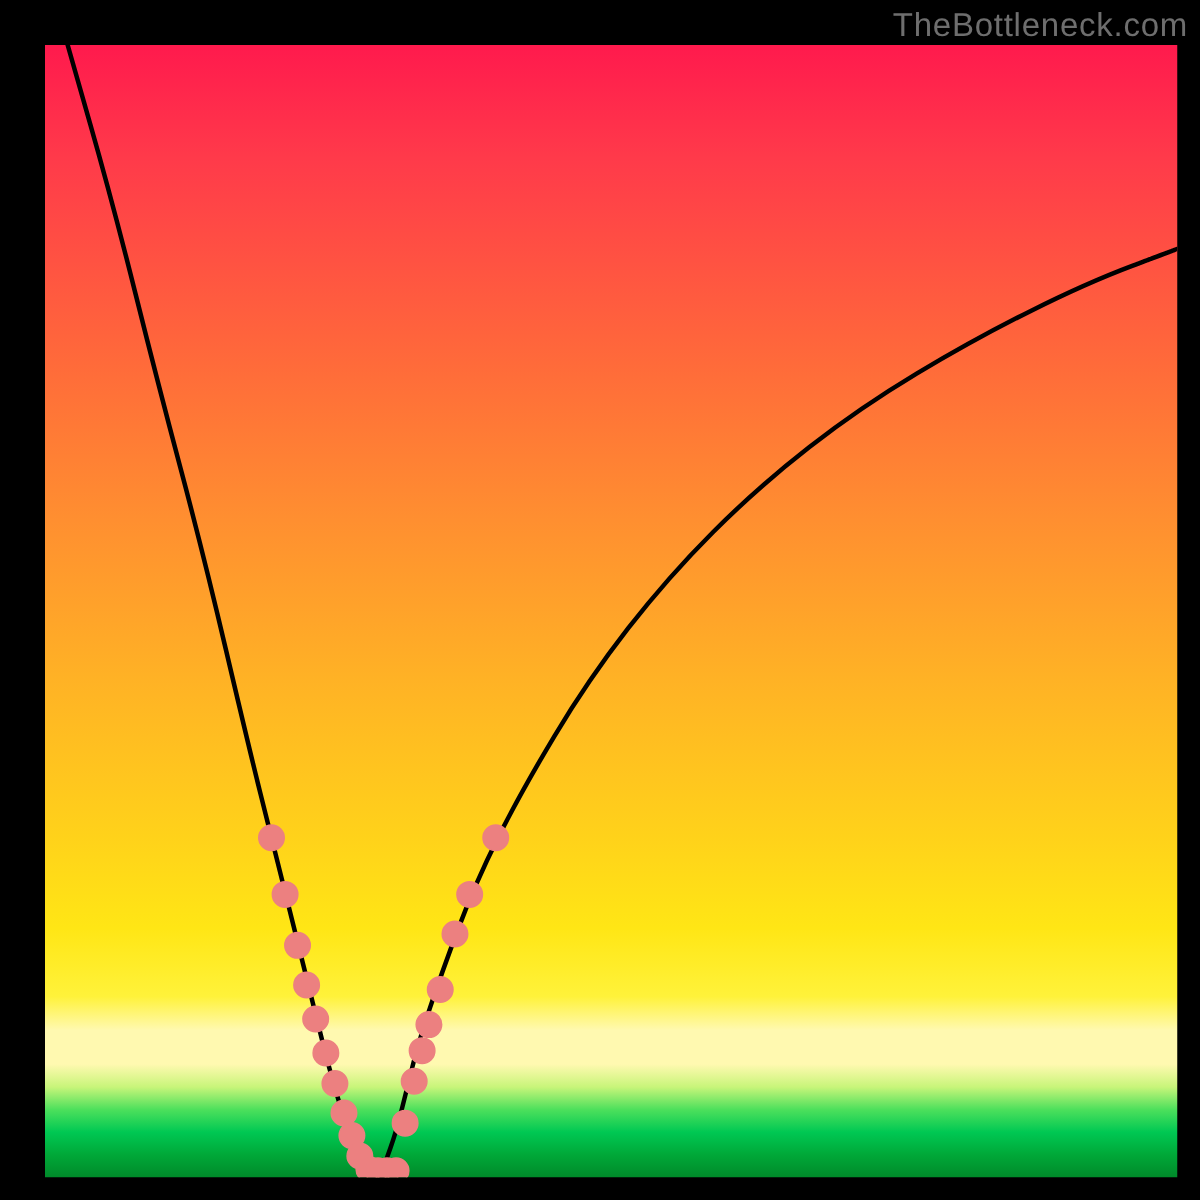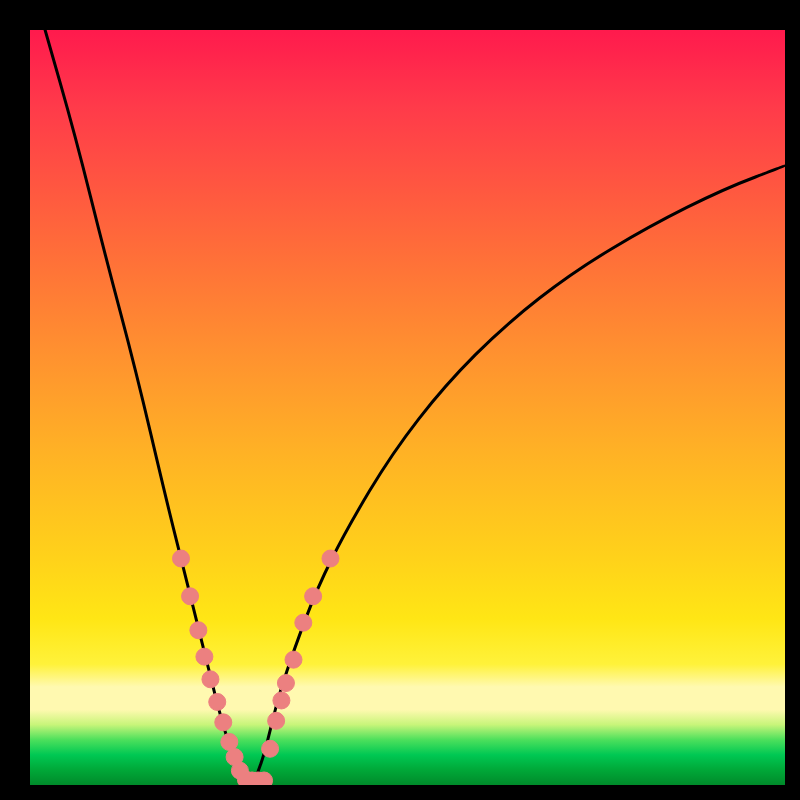--- a/index.html
+++ b/index.html
@@ -65,20 +65,21 @@
     font-size: 22px;
     letter-spacing: 0.5px;
     font-weight: 500;
     user-select: none;
   }
 </style>
 </head>
 <body>
 
 <div class="stage">
+  <div class="watermark">TheBottleneck.com</div>
 
   <div class="plot-area">
     <div class="gradient-bg"></div>
 
     <svg class="curves" viewBox="0 0 755 755" preserveAspectRatio="none">
       <g id="curve-group">
           <path d="M 15.1 0 Q 15.1 0 30.2 52.85000000000002 Q 45.3 105.70000000000005 60.4 166.10000000000002 Q 75.5 226.5 90.60000000000001 283.125 Q 105.70000000000002 339.74999999999994 120.80000000000001 403.92499999999995 Q 135.9 468.1 143.45 498.3 Q 151 528.5 158.55 558.7 Q 166.1 588.9 173.64999999999998 619.0999999999999 Q 181.2 649.3 184.975 664.4 Q 188.75 679.5 192.525 692.7125 Q 196.3 705.925 200.07500000000002 717.25 Q 203.85000000000002 728.575 207.62500000000003 737.2575 Q 211.40000000000003 745.94 214.42000000000002 750.47 T 217.44000000000003 755" fill="none" stroke="#000000" stroke-width="3" stroke-linecap="round"></path>
           <path d="M 223.48000000000002 755 Q 223.48000000000002 755 224.99 750.47 Q 226.5 745.94 230.275 735.37 Q 234.05 724.8 237.825 709.7 Q 241.6 694.6 245.375 679.5 Q 249.15 664.4 256.7 641.75 Q 264.25 619.1 275.575 588.9000000000001 Q 286.9 558.7 302 528.5 Q 317.09999999999997 498.29999999999995 339.75 460.54999999999995 Q 362.4 422.8 388.82500000000005 388.825 Q 415.25000000000006 354.84999999999997 445.45000000000005 324.65 Q 475.65 294.45 509.625 268.025 Q 543.6 241.5999999999999 581.3499999999999 218.94999999999993 Q 619.0999999999999 196.29999999999995 656.8499999999999 177.42499999999995 Q 694.6 158.54999999999995 724.8 147.22500000000002 T 755 135.9000000000001" fill="none" stroke="#000000" stroke-width="3" stroke-linecap="round"></path>
         </g>
       <g id="marker-group">

